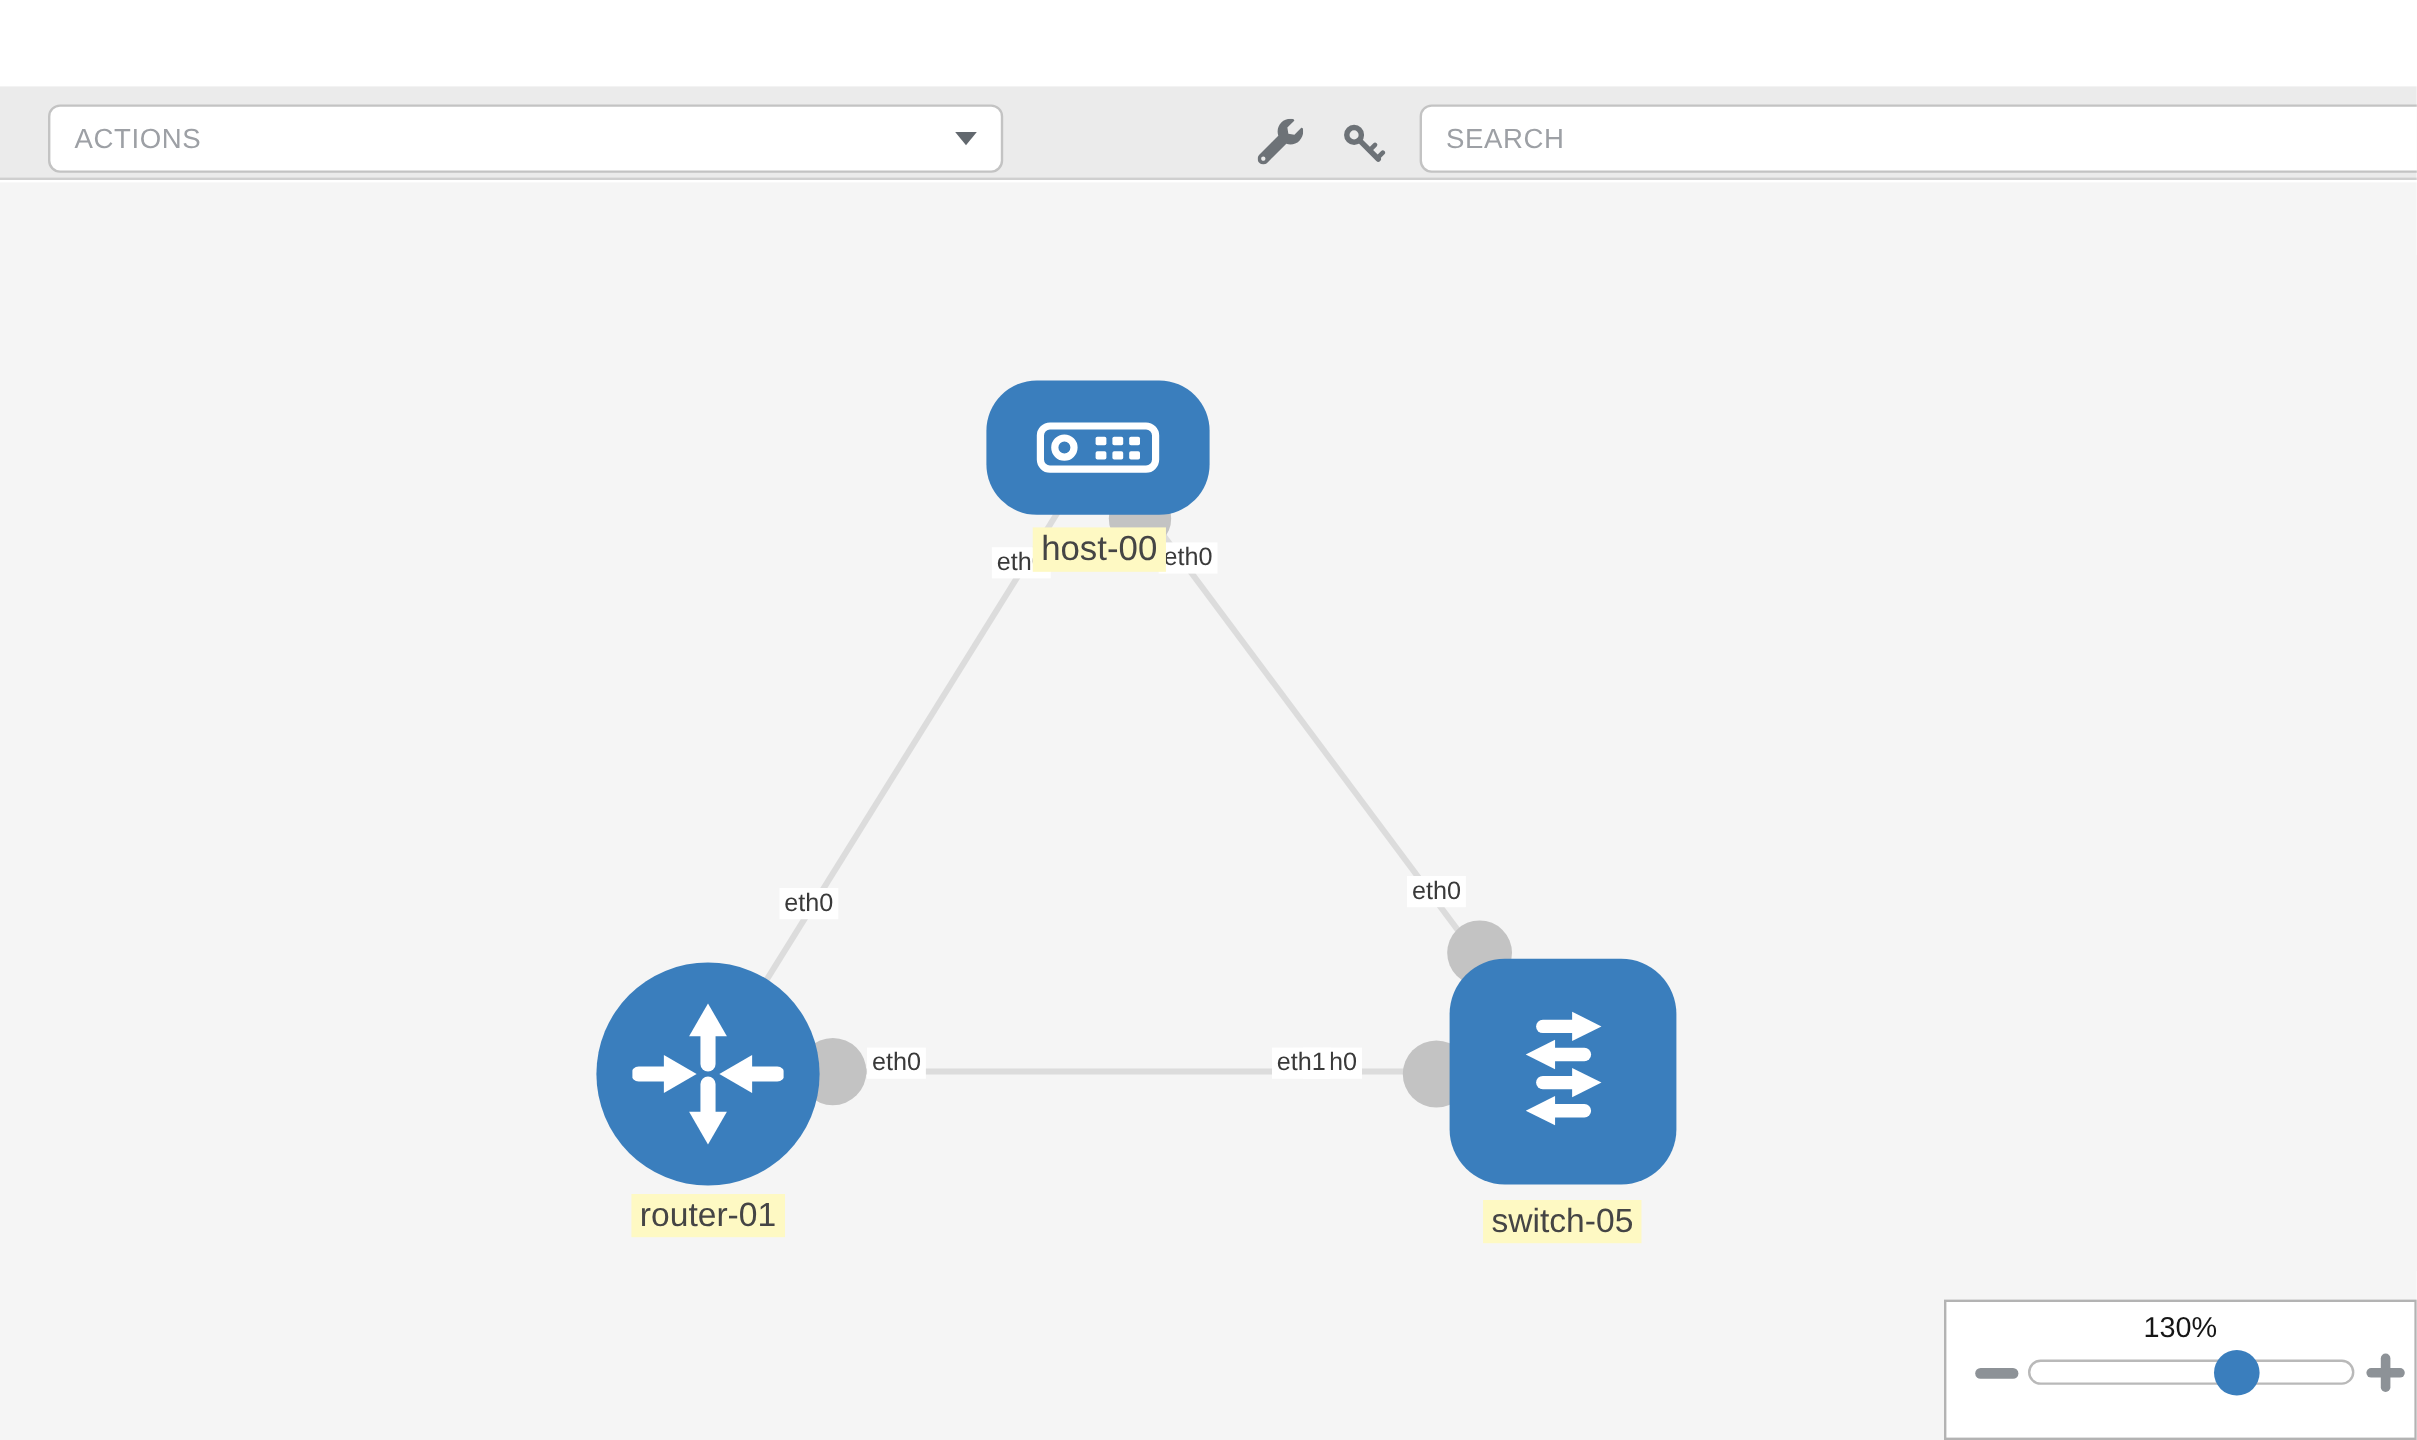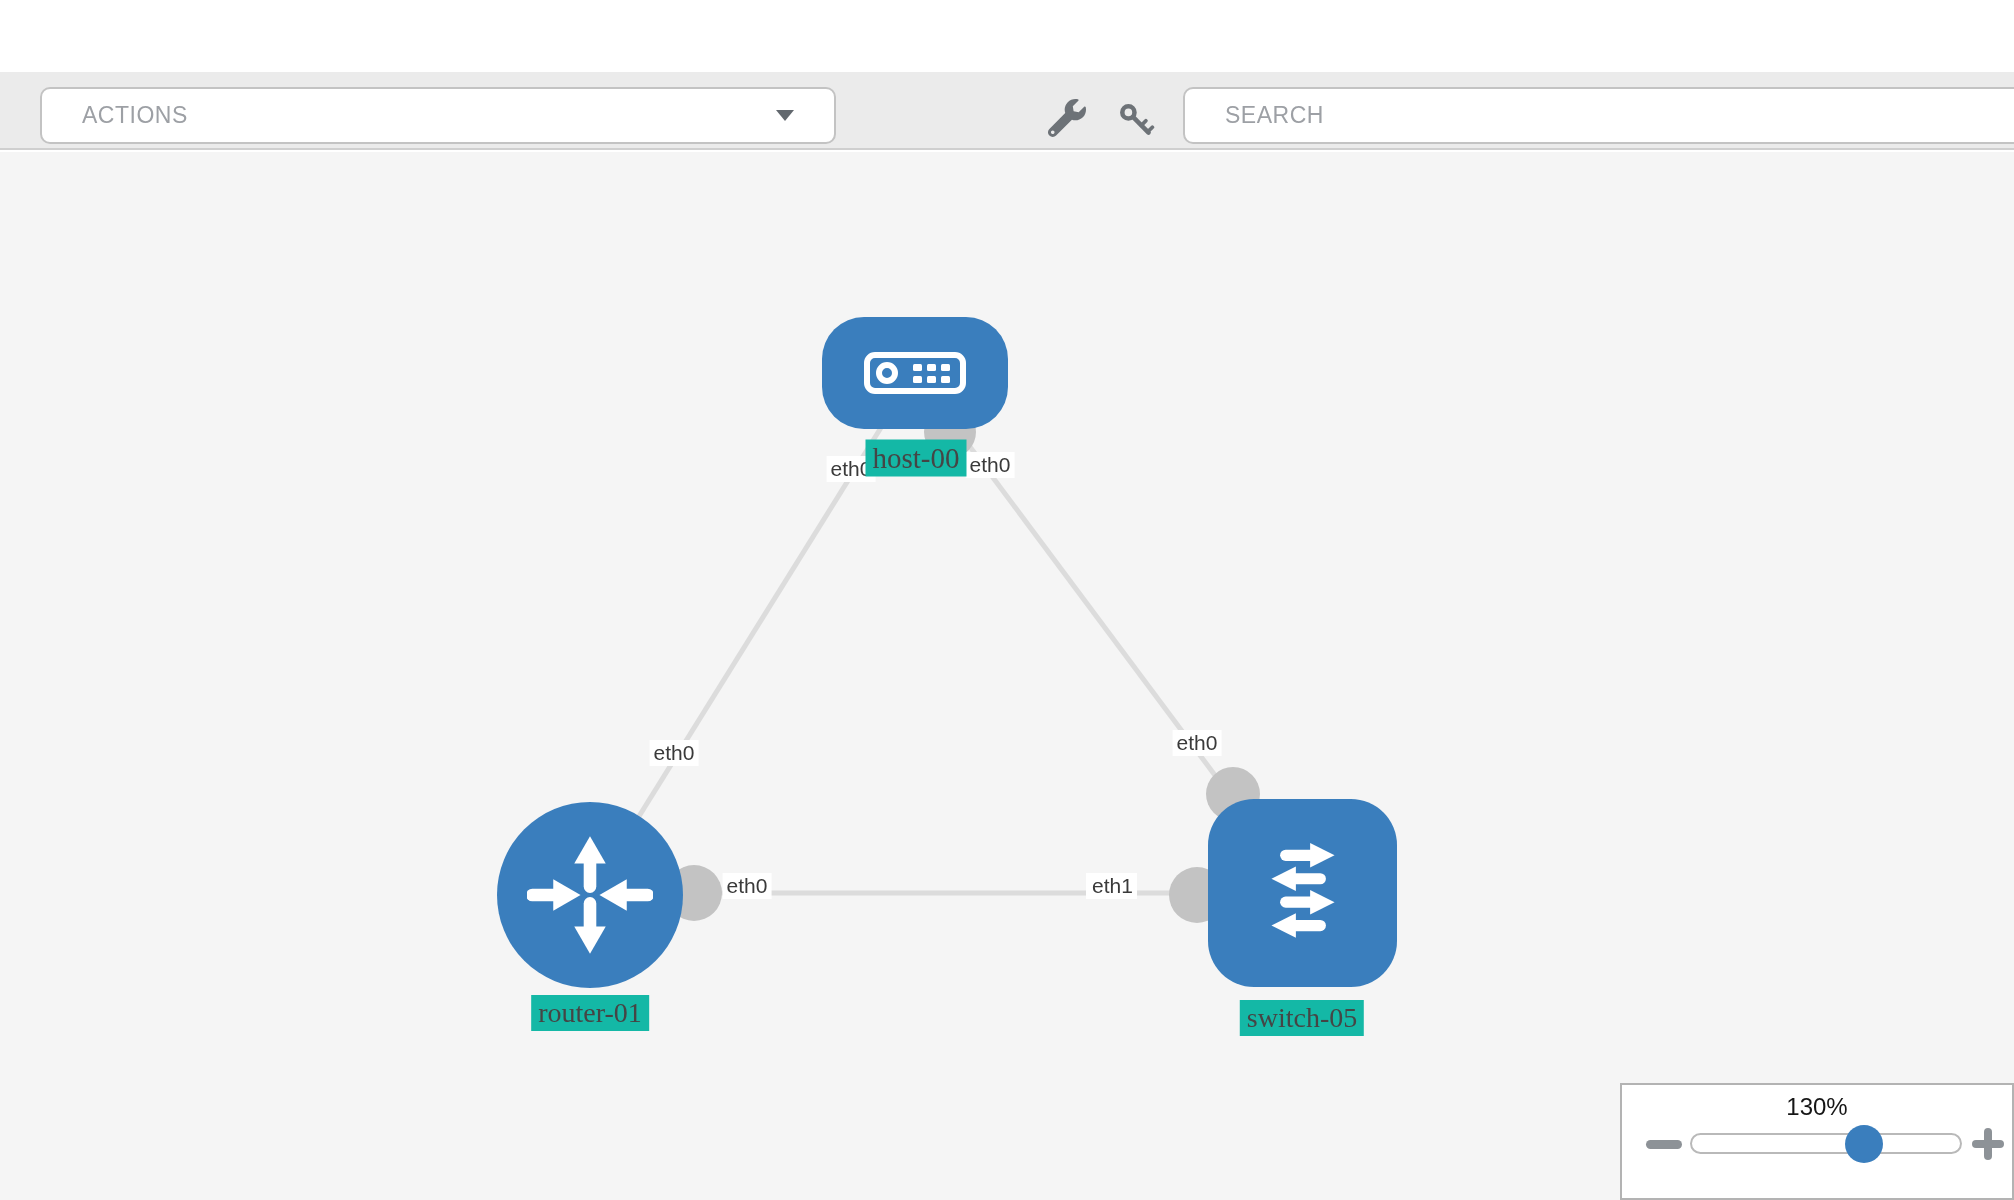--- a/index.html
+++ b/index.html
@@ -13,38 +13,38 @@
   .page-title { position:absolute; left:40px; top:0; line-height:70px;
                 font-size:28px; font-weight:bold; color:#4e4e4e; }
   .close-btn { position:absolute; right:33px; top:15px; width:38px; height:38px; cursor:pointer; }
 
   
   .toolbar { position:absolute; left:0; top:72px; width:2014px; height:78px;
              background:#ebebeb; border-bottom:2px solid #cfcfcf; }
   .select-box { position:absolute; top:15px; height:57px; background:#fff;
                 border:2px solid #c3c3c3; border-radius:10px;
                 display:flex; align-items:center; justify-content:space-between;
-                padding:0 40px; cursor:pointer; }
+                padding:0 20px; cursor:pointer; }
   .select-box .sel-label { font-size:23px; color:#9da0a5; letter-spacing:0.5px; }
   .caret { width:0; height:0; border-left:9px solid transparent;
            border-right:9px solid transparent; border-top:11px solid #62686e; }
   .tool-icon { position:absolute; width:40px; height:40px; cursor:pointer; }
 
   
   .canvas { position:absolute; left:0; top:152px; width:2014px; height:1048px;
             background:#f5f5f5; }
   .links-svg { position:absolute; left:0; top:0; z-index:1; }
   .node { position:absolute; background:#3a7ebd; z-index:4;
           display:flex; align-items:center; justify-content:center; cursor:pointer; }
   .node-host   { left:822px;  top:165px; width:186px; height:112px; border-radius:42px; }
   .node-router { left:497px;  top:650px; width:186px; height:186px; border-radius:50%; }
   .node-switch { left:1208px; top:647px; width:189px; height:188px; border-radius:46px; }
   .node-label { position:absolute; transform:translate(-50%,-50%); z-index:6;
-                background:#14b8a6; color:#454545; font-size:28px;
-                padding:2px 7px; white-space:nowrap;font-family:Liberation Serif, serif; }
+                background:#fef9c3; color:#454545; font-size:28px;
+                padding:2px 7px; white-space:nowrap; }
   .eth-label { position:absolute; transform:translate(-50%,-50%); z-index:5;
                background:#ffffff; color:#3a3a3a; font-size:21px;
                padding:1px 4px; white-space:nowrap; }
   .eth-label-abs { position:absolute; transform:translateY(-50%); z-index:5;
                    background:#ffffff; color:#3a3a3a; font-size:21px;
                    padding:1px 4px; white-space:nowrap; }
 
   
   .zoom-panel { position:absolute; left:1620px; top:1083px; width:394px; height:117px;
                 background:#ffffff; border:2px solid #b3b3b3; z-index:10;padding-left:48px; }
@@ -155,21 +155,21 @@
     <div class="node-label" style="left:1302px; top:866px;">switch-05</div>
 
     <div class="eth-label" style="left:674px; top:601px;">eth0</div>
     <div class="eth-label" style="left:851px; top:317px;">eth0</div>
 
     <div class="eth-label" style="left:990px; top:313px;">eth0</div>
     <div class="eth-label" style="left:1197px; top:591px;">eth0</div>
 
     <div class="eth-label" style="left:747px; top:734px;">eth0</div>
     <div class="eth-label-abs" style="left:1086px; top:734px; z-index:5;">eth0</div>
-    <div class="eth-label-abs" style="left:1088px; top:734px; z-index:6;">eth1</div>
+    <div class="eth-label-abs" style="left:1060px; top:734px; z-index:6;">eth1</div>
 
   </div>
 
   <div class="zoom-panel">
     <div class="zoom-level">130%</div>
     <div class="zoom-minus"></div>
     <div class="zoom-track"></div>
     <div class="zoom-knob"></div>
     <div class="zoom-plus"></div>
   </div>

